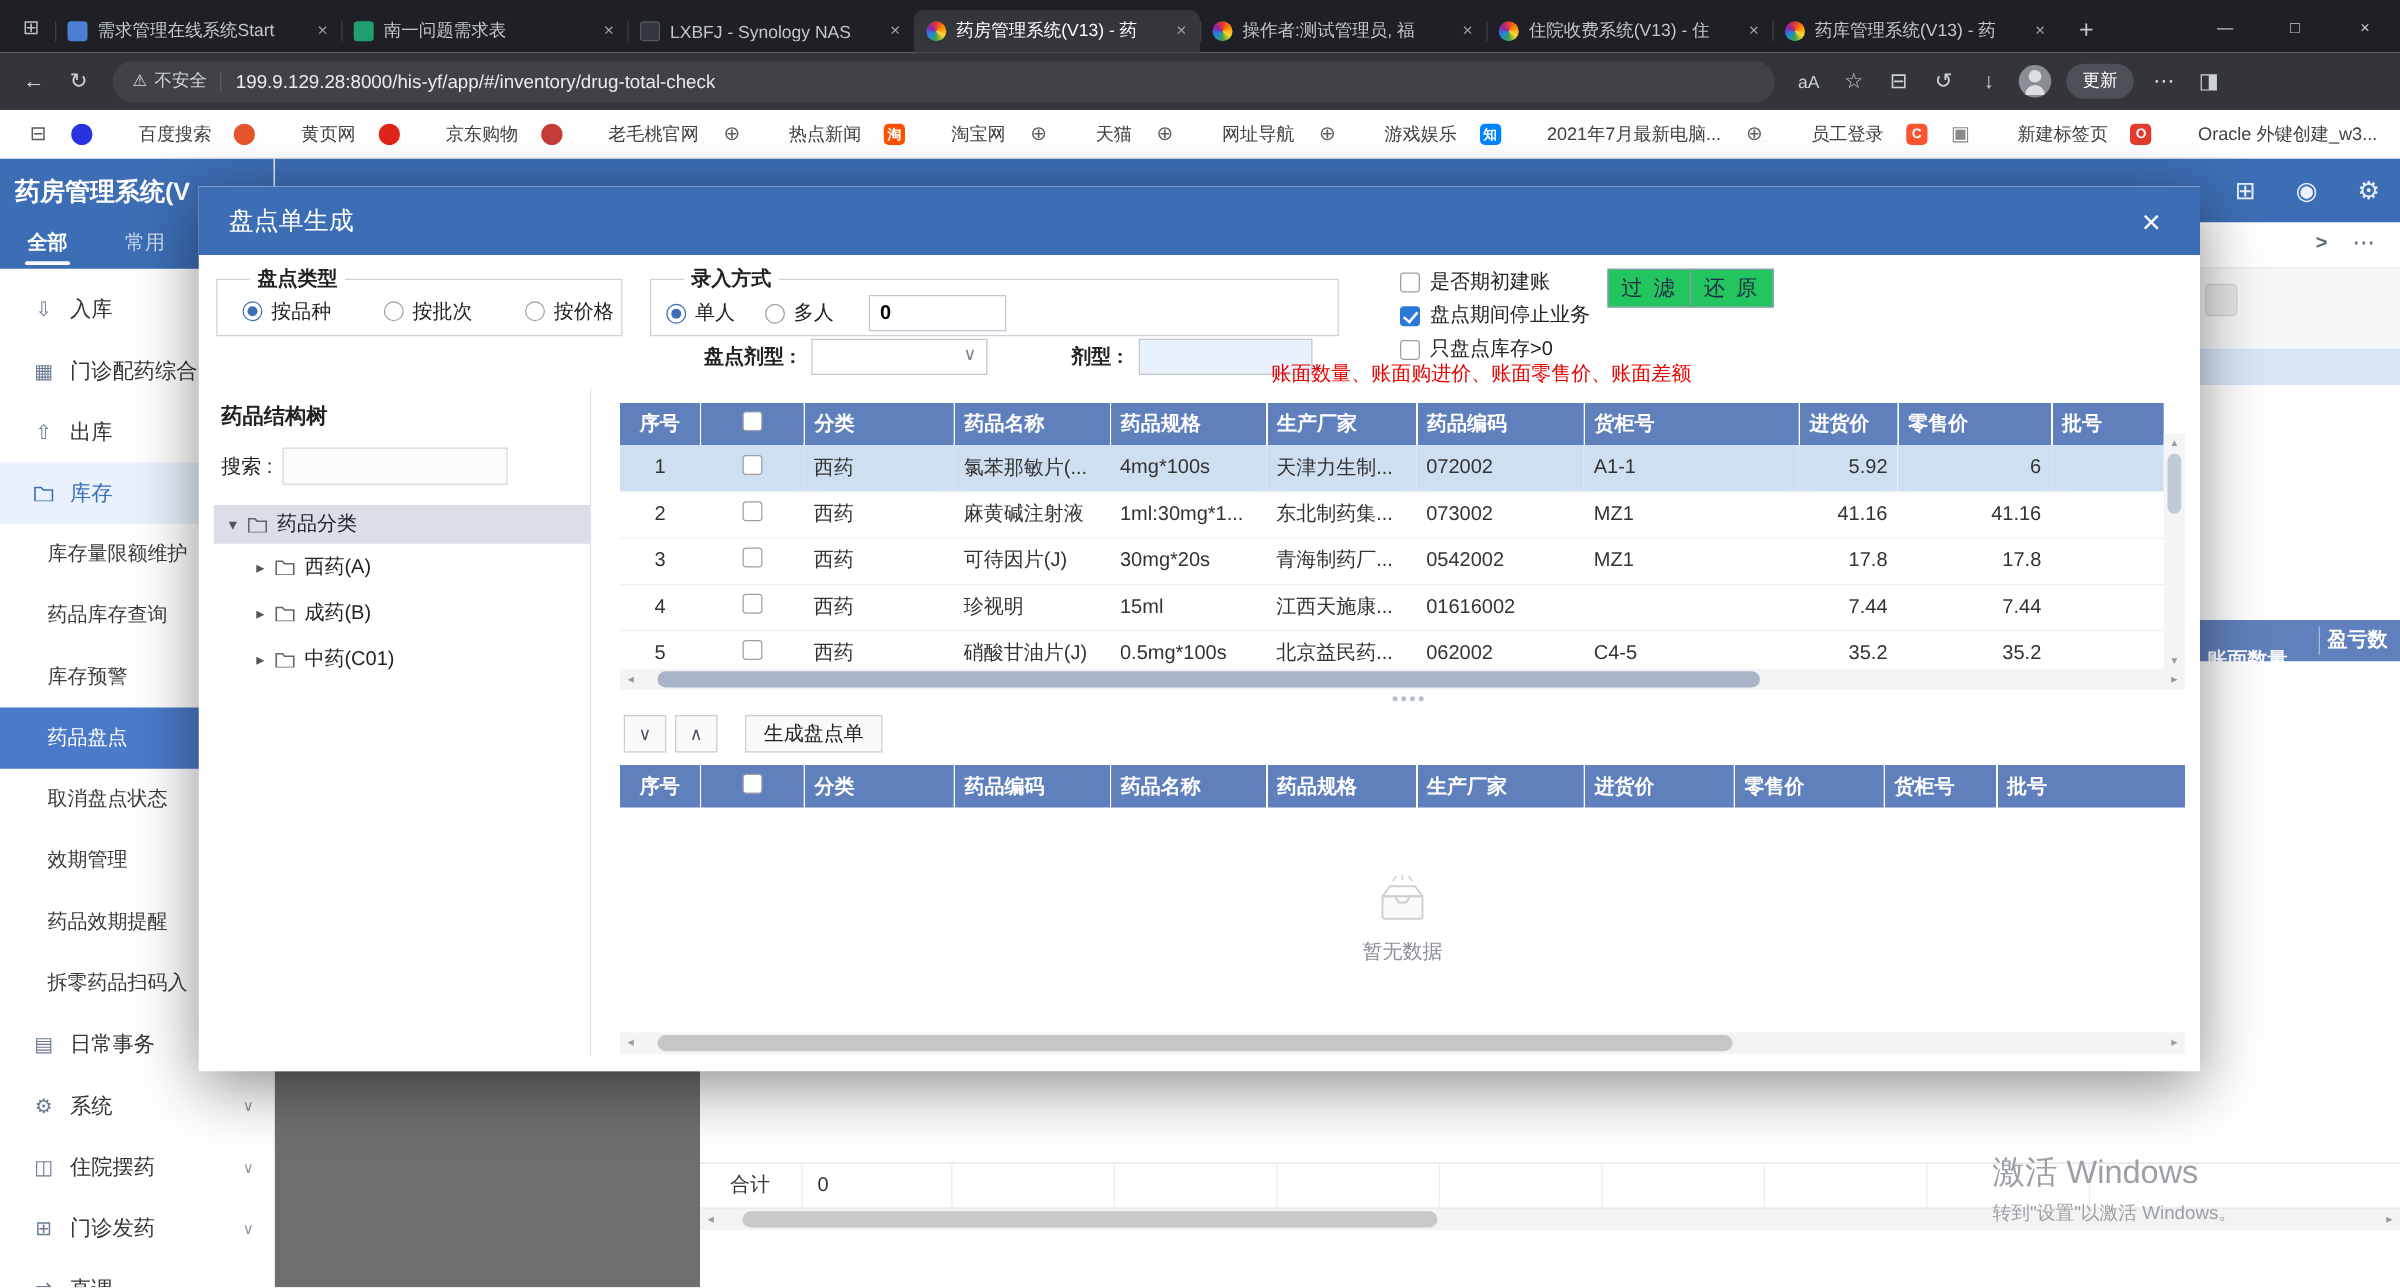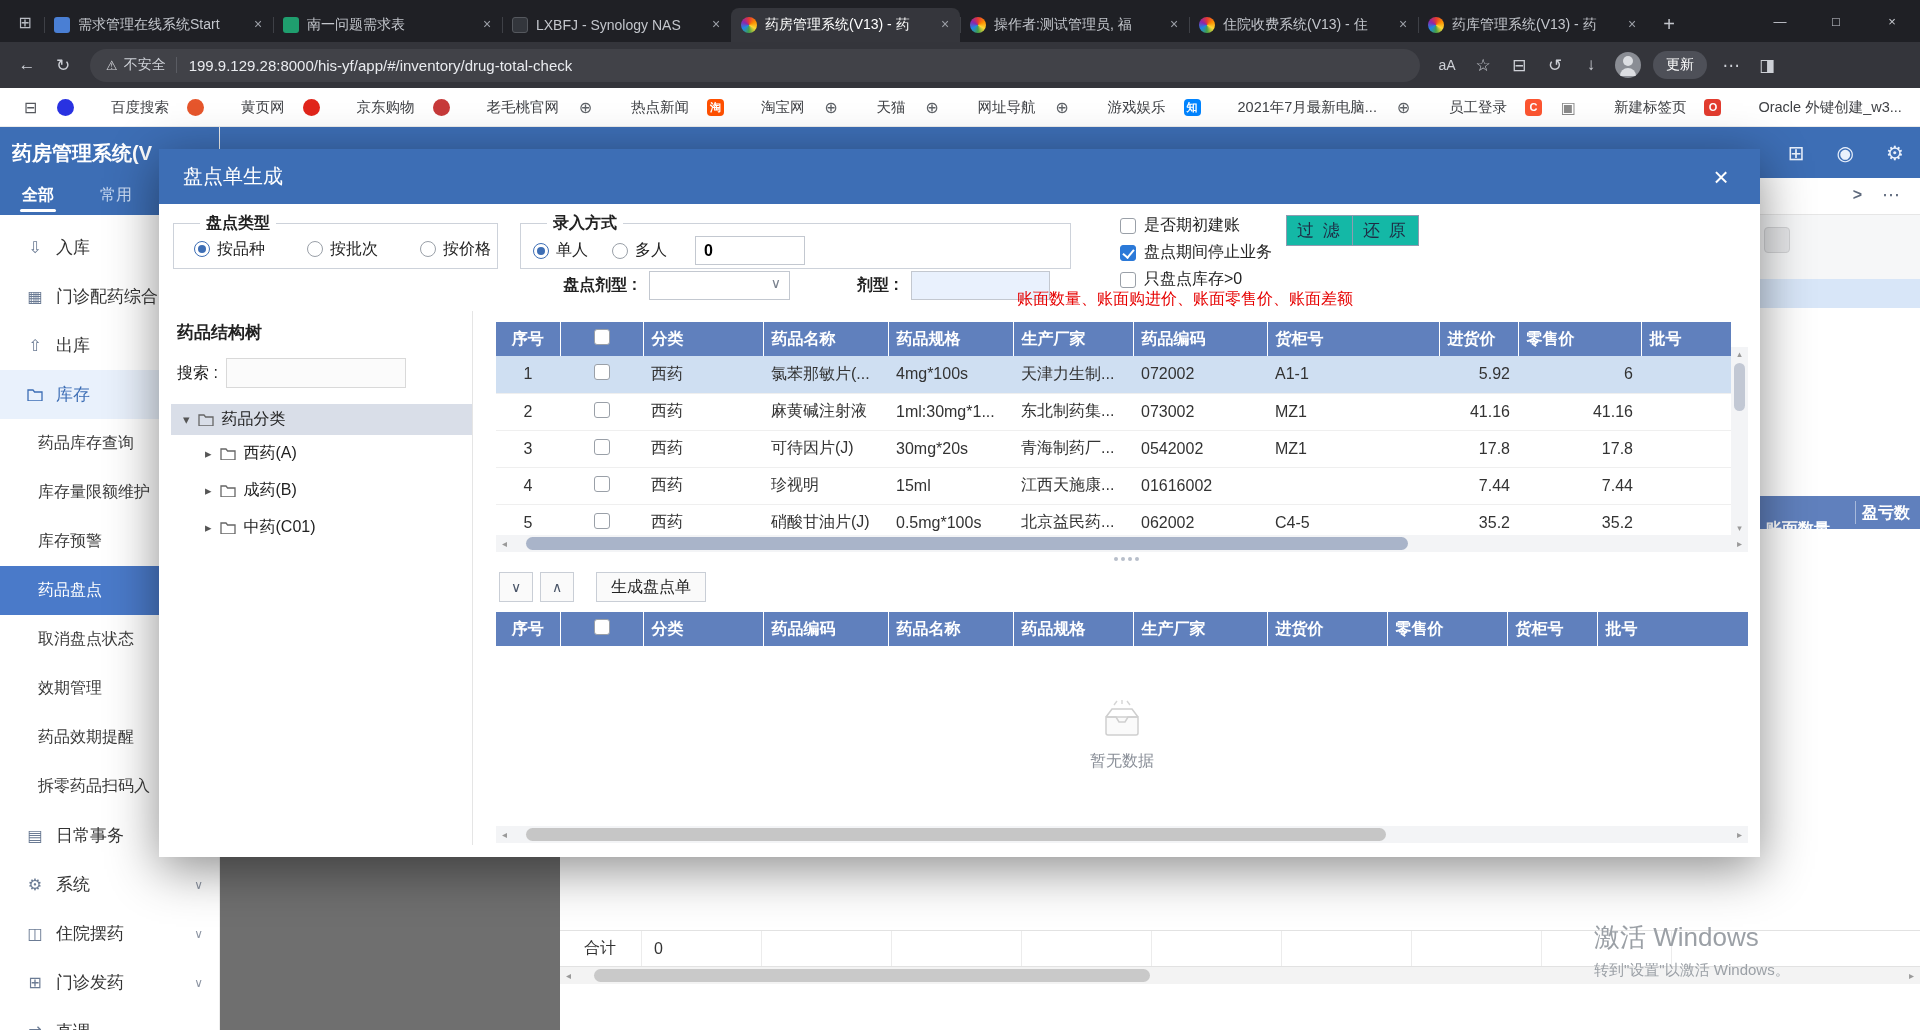--- a/index.html
+++ b/index.html
@@ -121,21 +121,21 @@
   .select{width:141px;height:29px;border:1px solid #c3c8d0;background:#fff;position:relative;margin-left:12px;}
   .select .caret{position:absolute;right:8px;top:3px;color:#7a828e;font-size:14px;}
   .lbl-dosage2{margin-left:67px;}
   .dosage-input{width:139px;height:29px;border:1px solid #c3c8d0;background:#e9f1fd;margin-left:12px;padding:0 8px;font-size:15px;}
   .check-col{position:absolute;left:937px;top:64px;display:flex;flex-direction:column;gap:2px;}
   .check-item{display:flex;align-items:center;gap:8px;height:25px;padding-left:24px;}
   .cb{width:16px;height:16px;border:1px solid #9aa0a8;border-radius:3px;background:#fff;position:relative;flex:none;display:inline-block;}
   .cb.on{background:#2b79d8;border-color:#2b79d8;}
   .cb.on::after{content:'';position:absolute;left:4px;top:1px;width:5px;height:9px;border:solid #fff;border-width:0 2px 2px 0;transform:rotate(40deg);}
   .check-label{font-size:16px;color:#222;white-space:nowrap;}
-  .btn-outline{position:absolute;height:31px;background:#14b8a6;border:1px solid #8f9bb0;font-size:17px;color:#1f2a44;letter-spacing:2px;padding:0 10px;cursor:pointer;}
+  .btn-outline{position:absolute;height:31px;background:#22c55e;border:1px solid #8f9bb0;font-size:17px;color:#1f2a44;letter-spacing:2px;padding:0 10px;cursor:pointer;}
   .filter{left:1127px;top:66px;}
   .restore{left:1193px;top:66px;}
   .annotation{position:absolute;color:var(--red,#e60000);font-size:16px;white-space:nowrap;}
   .a-top{left:858px;top:140px;}
   .a-bottom{right:14px;top:428px;}
 
   .tree-panel{position:absolute;left:12px;top:162px;width:302px;height:534px;border-right:1px solid #e5e5e5;}
   .tree-title{font-size:17px;font-weight:bold;color:#222;padding:10px 0 0 6px;}
   .tree-search{display:flex;align-items:center;gap:8px;margin:14px 0 0 6px;}
   .tree-search .lbl2{font-size:16px;color:#222;}
@@ -385,24 +385,24 @@
           </div>
           <div class="side-item top expanded">
             <span class="side-ic">
               <svg width="16" height="13" viewBox="0 0 16 13">
                 <path d="M1 2 h5 l1.6 2 H15 v9 H1 z" fill="none" stroke="currentColor" stroke-width="1.3"></path>
               </svg>
             </span>
             <span class="side-label">库存</span>
           </div>
           <div class="side-item sub">
+            <span class="side-label">库存量限额维护</span>
+          </div>
+          <div class="side-item sub">
             <span class="side-label">药品库存查询</span>
-          </div>
-          <div class="side-item sub">
-            <span class="side-label">库存量限额维护</span>
           </div>
           <div class="side-item sub">
             <span class="side-label">库存预警</span>
           </div>
           <div class="side-item sub active">
             <span class="side-label">药品盘点</span>
           </div>
           <div class="side-item sub">
             <span class="side-label">取消盘点状态</span>
           </div>

